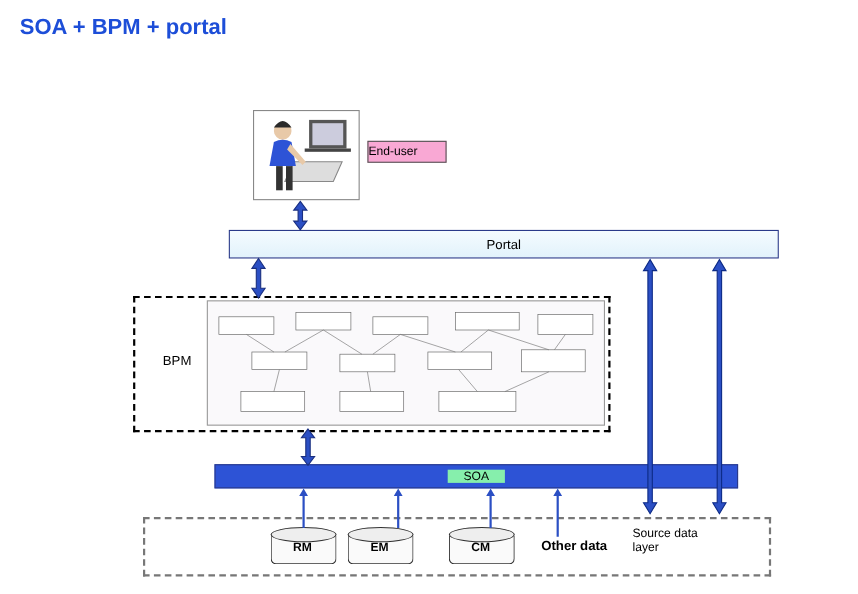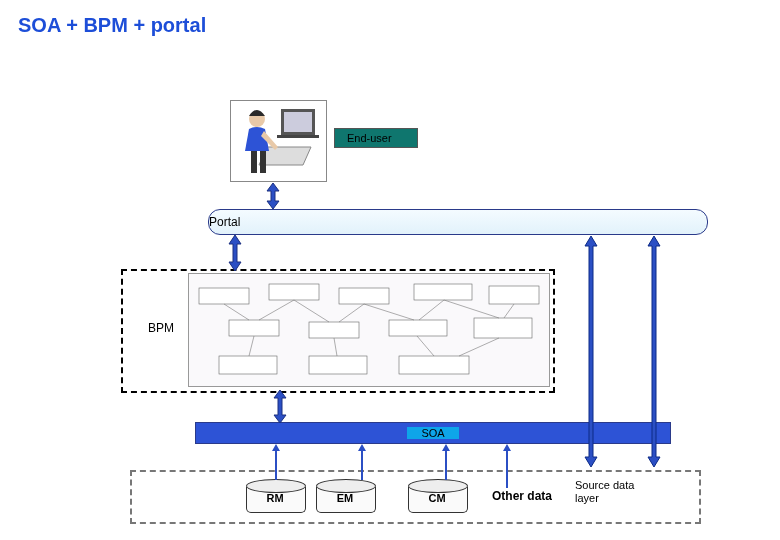--- a/index.html
+++ b/index.html
@@ -1,25 +1,25 @@
 <!DOCTYPE html>
 <html><head>
 <meta charset="utf-8">
 <style>
   html,body{margin:0;padding:0}
   body{width:780px;height:540px;font-family:Arial,Helvetica,sans-serif;position:relative;background:#fff}
   .title{position:absolute;left:18px;top:14px;color:#1d4ed8;font-size:20px;font-weight:bold}
   .user-img{position:absolute;left:230px;top:100px;width:95px;height:80px;border:1px solid #888}
-  .end-user-box{position:absolute;left:334px;top:128px;width:70px;height:18px;border:1px solid #555;font-size:11px;text-align:left;padding-left:12px;line-height:18px;background:#0f766e}
-  .portal-box{position:absolute;left:208px;top:209px;width:498px;height:24px;border:1px solid #2a3a8a;border-radius:12px;background:linear-gradient(#f4fbff,#e2f2fb);font-size:12px;line-height:24px}
+  .end-user-box{position:absolute;left:334px;top:128px;width:70px;height:18px;border:1px solid #555;font-size:11px;text-align:left;padding-left:0;line-height:18px;background:#f9a8d4}
+  .portal-box{position:absolute;left:208px;top:209px;width:498px;height:24px;border:1px solid #2a3a8a;border-radius:0;background:linear-gradient(#f4fbff,#e2f2fb);font-size:12px;text-align:center;line-height:24px}
   .bpm-box{position:absolute;left:121px;top:269px;width:430px;height:120px;border:2px dashed #000}
   .bpm-label{position:absolute;left:148px;top:321px;font-size:12px}
   .bpm-img{position:absolute;left:188px;top:273px;width:360px;height:112px;border:1px solid #999;background:#faf9fb}
   .soa-box{position:absolute;left:195px;top:422px;width:474px;height:20px;border:1px solid #2a3a8a;background:#2d53d6;color:#000;font-size:11px;text-align:center;line-height:20px}
-  .soa-box span{background:#0ea5e9;padding:0 14px}
+  .soa-box span{background:#86efac;padding:0 14px}
   .src-box{position:absolute;left:130px;top:470px;width:567px;height:50px;border:2px dashed #777}
   .src-label{position:absolute;left:575px;top:479px;font-size:11px;line-height:13px}
   .cyl{position:absolute;width:82px;height:33px}
   .cyl .body{width:58px;height:25px;border:1px solid #333;border-top:none;border-radius:0 0 5px 5px;background:#fafafa;position:absolute;top:8px}
   .cyl .top{width:58px;height:12px;border:1px solid #333;border-radius:50%;background:#eee;position:absolute;top:0}
   .cyl .lbl{position:absolute;top:13px;width:58px;text-align:center;font-size:11px;font-weight:bold}
   .other-data{position:absolute;left:492px;top:489px;font-size:12px;font-weight:bold}
   svg.arrow{position:absolute;overflow:visible}
 </style>
 </head>

